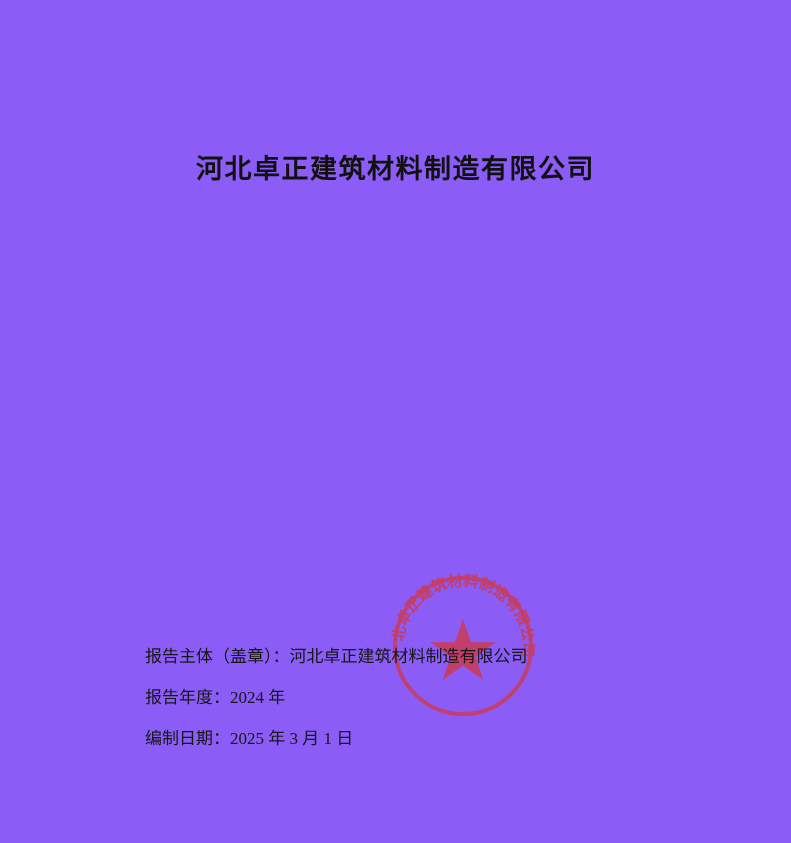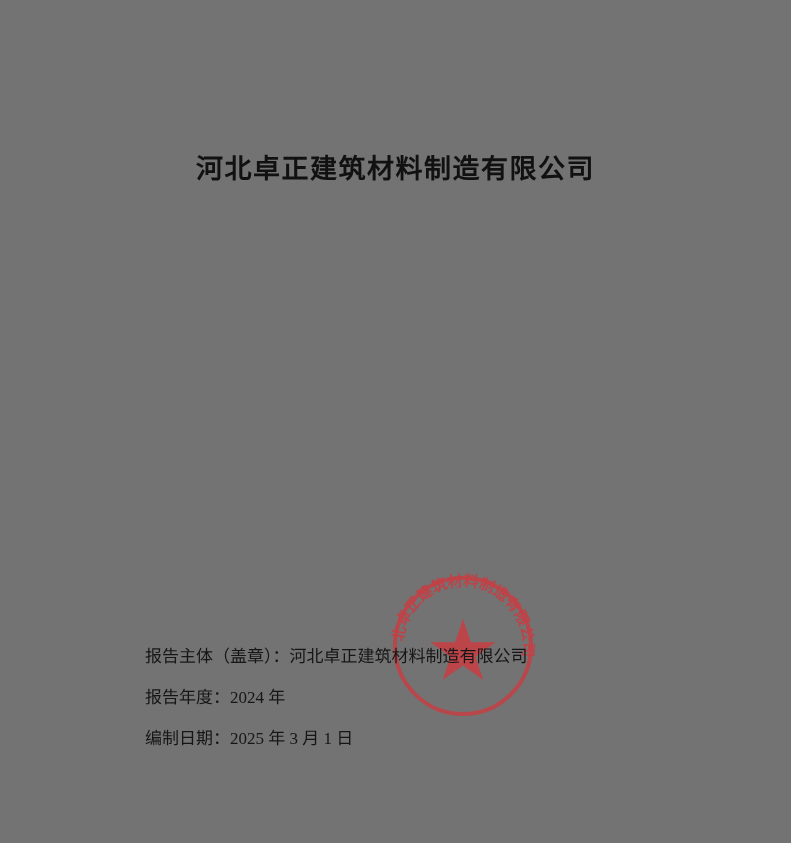--- a/index.html
+++ b/index.html
@@ -13,21 +13,21 @@
     height: 843px;
     position: relative;
     font-family: "Liberation Sans", "DejaVu Sans", sans-serif;
     color: #1a1a1a;
     overflow: hidden;
   }
 
   .page {
     position: absolute;
     inset: 0;
-    background: #737373;
+    background: #8b5cf6;
   }
 
   
   .title-block {
     position: absolute;
     top: 148px;
     left: 0;
     width: 791px;
     text-align: center;
   }

